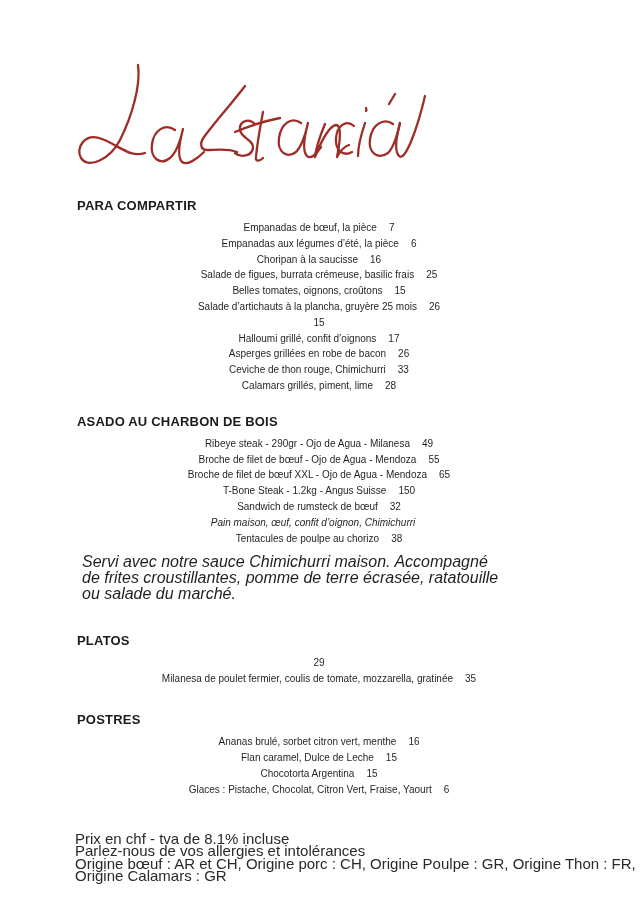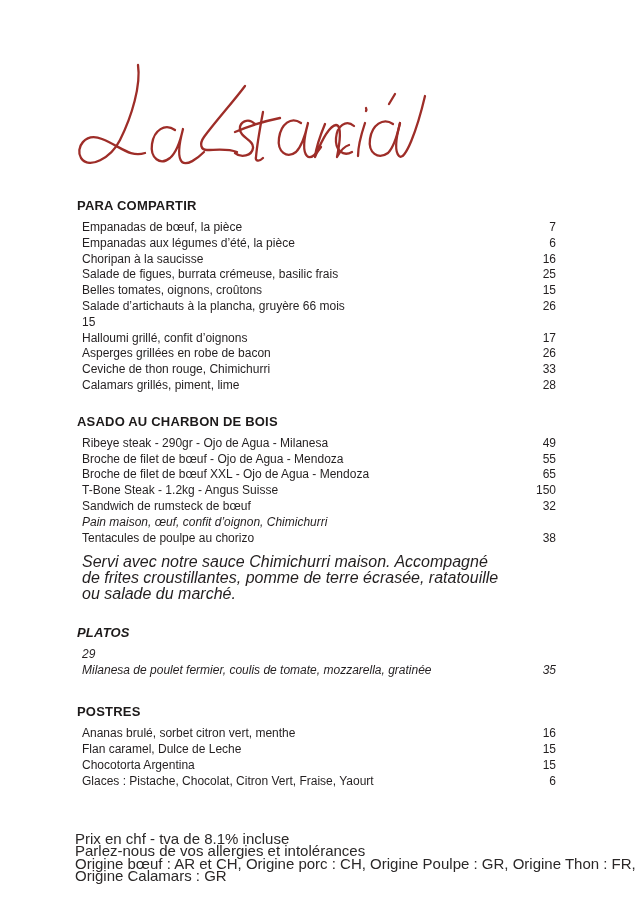--- a/index.html
+++ b/index.html
@@ -29,30 +29,30 @@
   .section-title {
     font-weight: bold;
     font-size: 13px;
     line-height: 14px;
     letter-spacing: 0.2px;
     color: #1d1a1a;
   }
   .rows { margin-top: 7px; padding-left: 5px; }
   .row {
     display: flex;
-    justify-content: space-between;
+    justify-content: center;
     align-items: baseline;
-    font-size: 12px;
+    font-size: 10px;
     line-height: 15.8px;
   }
   .row .iname { padding-right: 12px; }
   .row .iprice { text-align: right; white-space: nowrap; }
   .italic { font-style: italic; }
   .sec-asado   { margin-top: 21px; }
-  .sec-platos  { margin-top: 24px; font-style: italic; }
+  .sec-platos  { margin-top: 32px; }
   .sec-postres { margin-top: 27px; }
   .note {
     font-style: italic;
     font-size: 16px;
     line-height: 15.8px;
     margin-top: 8px;
     padding-left: 5px;
     max-width: 422px;
   }
   .footnote {
@@ -125,21 +125,21 @@
         </div>
       <div class="row">
           <span class="iname">Salade de figues, burrata crémeuse, basilic frais</span>
           <span class="iprice">25</span>
         </div>
       <div class="row">
           <span class="iname">Belles tomates, oignons, croûtons</span>
           <span class="iprice">15</span>
         </div>
       <div class="row">
-          <span class="iname">Salade d’artichauts à la plancha, gruyère 66 mois</span>
+          <span class="iname">Salade d’artichauts à la plancha, gruyère 25 mois</span>
           <span class="iprice">26</span>
         </div>
       <div class="row">
           <span class="iprice">15</span>
         </div>
       <div class="row">
           <span class="iname">Halloumi grillé, confit d’oignons</span>
           <span class="iprice">17</span>
         </div>
       <div class="row">

